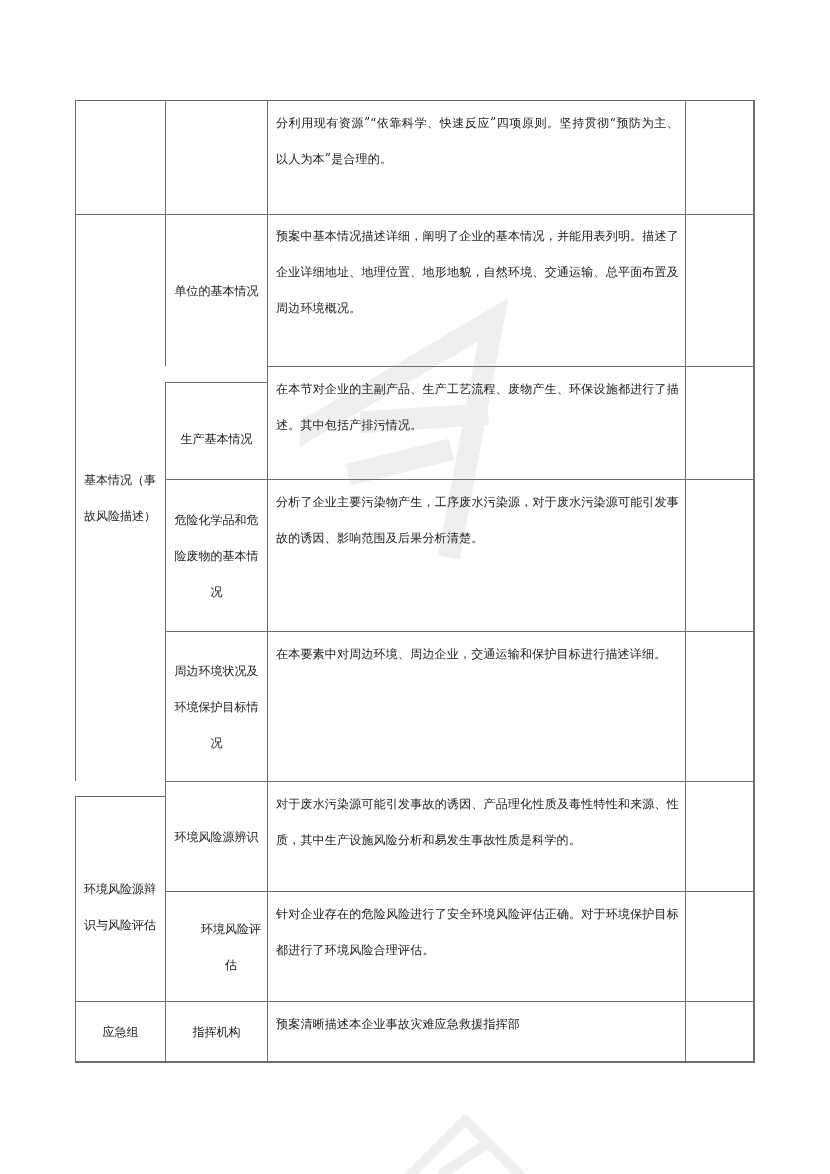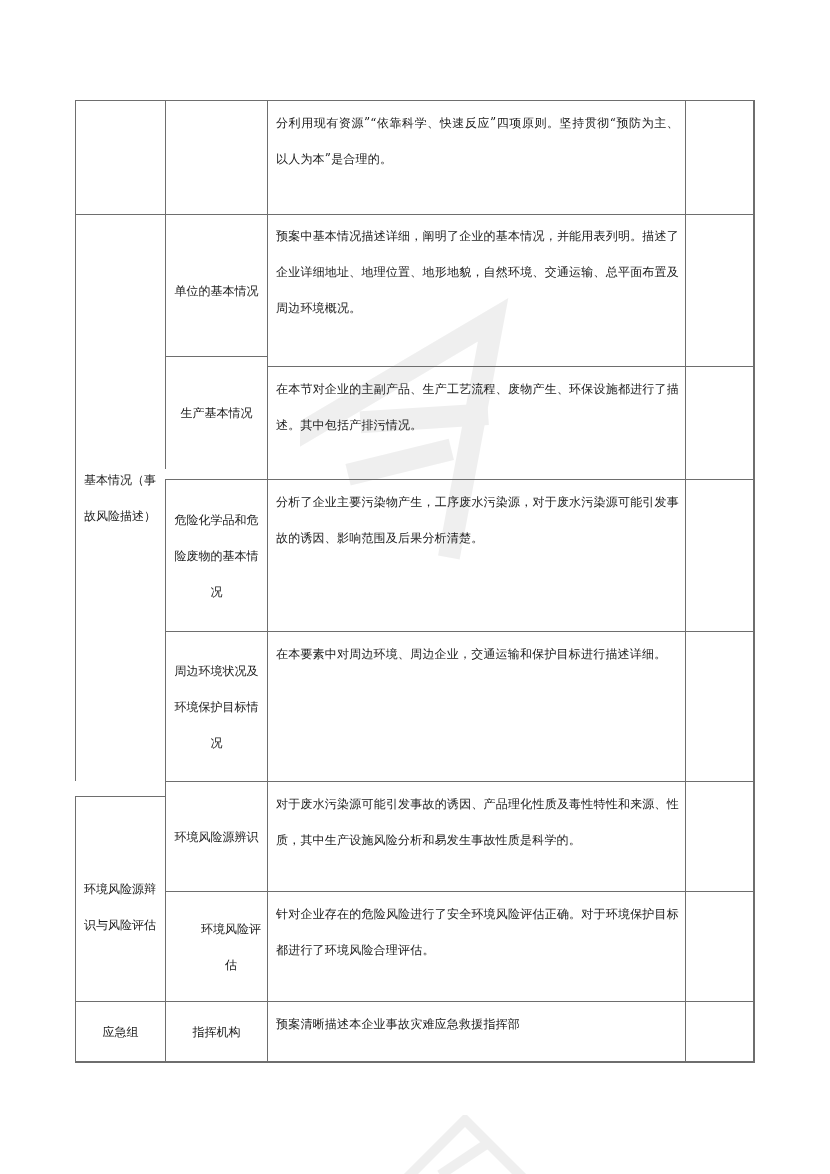--- a/index.html
+++ b/index.html
@@ -107,21 +107,21 @@
   <div class="cell col-b" style="left:165px; top:214px; width:102px; height:152px;">
     <span class="txt">单位的基本情况</span>
   </div>
   <div class="cell col-c" style="left:267px; top:214px; width:418px; height:152px;font-family:Liberation Mono, monospace;">
     <span class="txt">预案中基本情况描述详细，阐明了企业的基本情况，并能用表列明。描述了企业详细地址、地理位置、地形地貌，自然环境、交通运输、总平面布置及周边环境概况。</span>
   </div>
   <div class="cell col-d" style="left:685px; top:214px; width:69px; height:152px;">
     <span class="txt"></span>
   </div>
 
-  <div class="cell col-b" style="left:165px; top:356px; width:102px; height:113px;">
+  <div class="cell col-b" style="left:165px; top:382px; width:102px; height:113px;">
     <span class="txt">生产基本情况</span>
   </div>
   <div class="cell col-c" style="left:267px; top:366px; width:418px; height:113px;">
     <span class="txt">在本节对企业的主副产品、生产工艺流程、废物产生、环保设施都进行了描述。其中包括产排污情况。</span>
   </div>
   <div class="cell col-d" style="left:685px; top:366px; width:69px; height:113px;">
     <span class="txt"></span>
   </div>
 
   <div class="cell col-b" style="left:165px; top:479px; width:102px; height:152px;">

